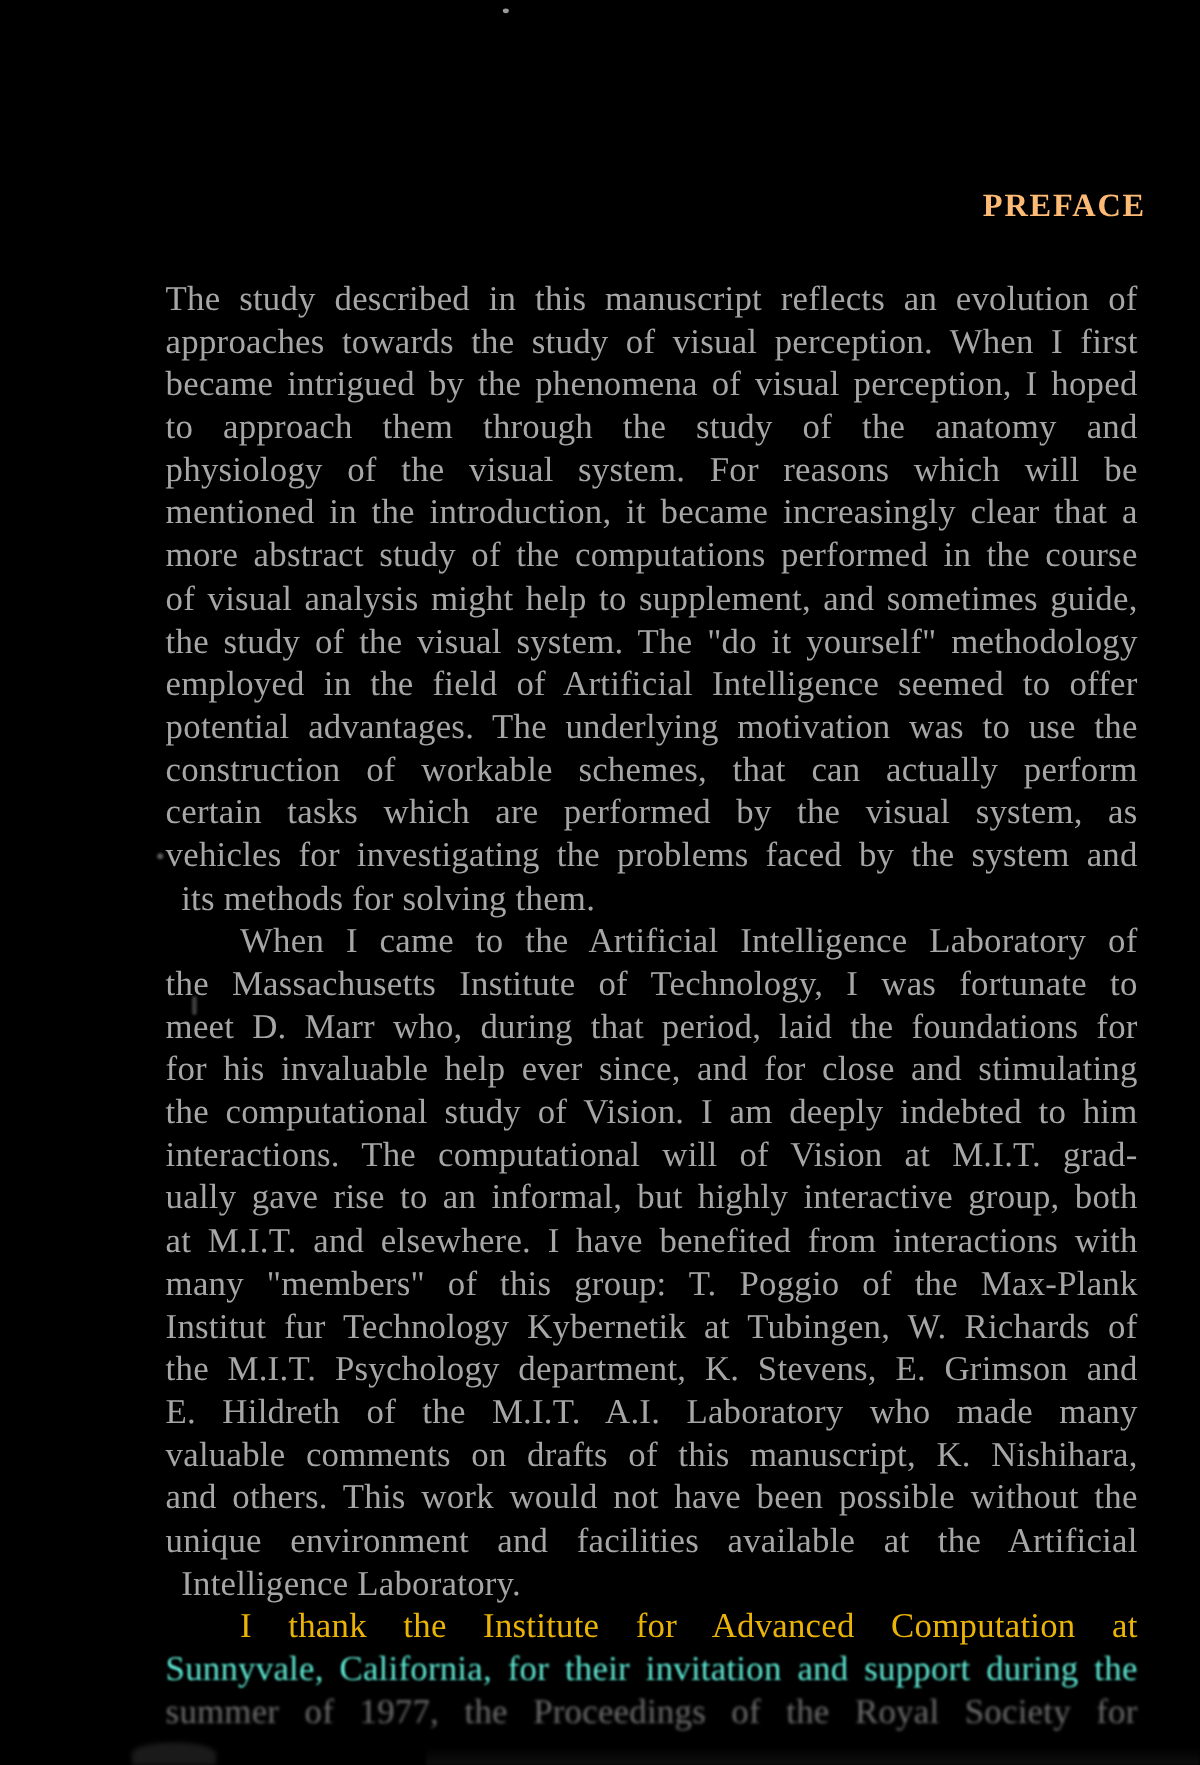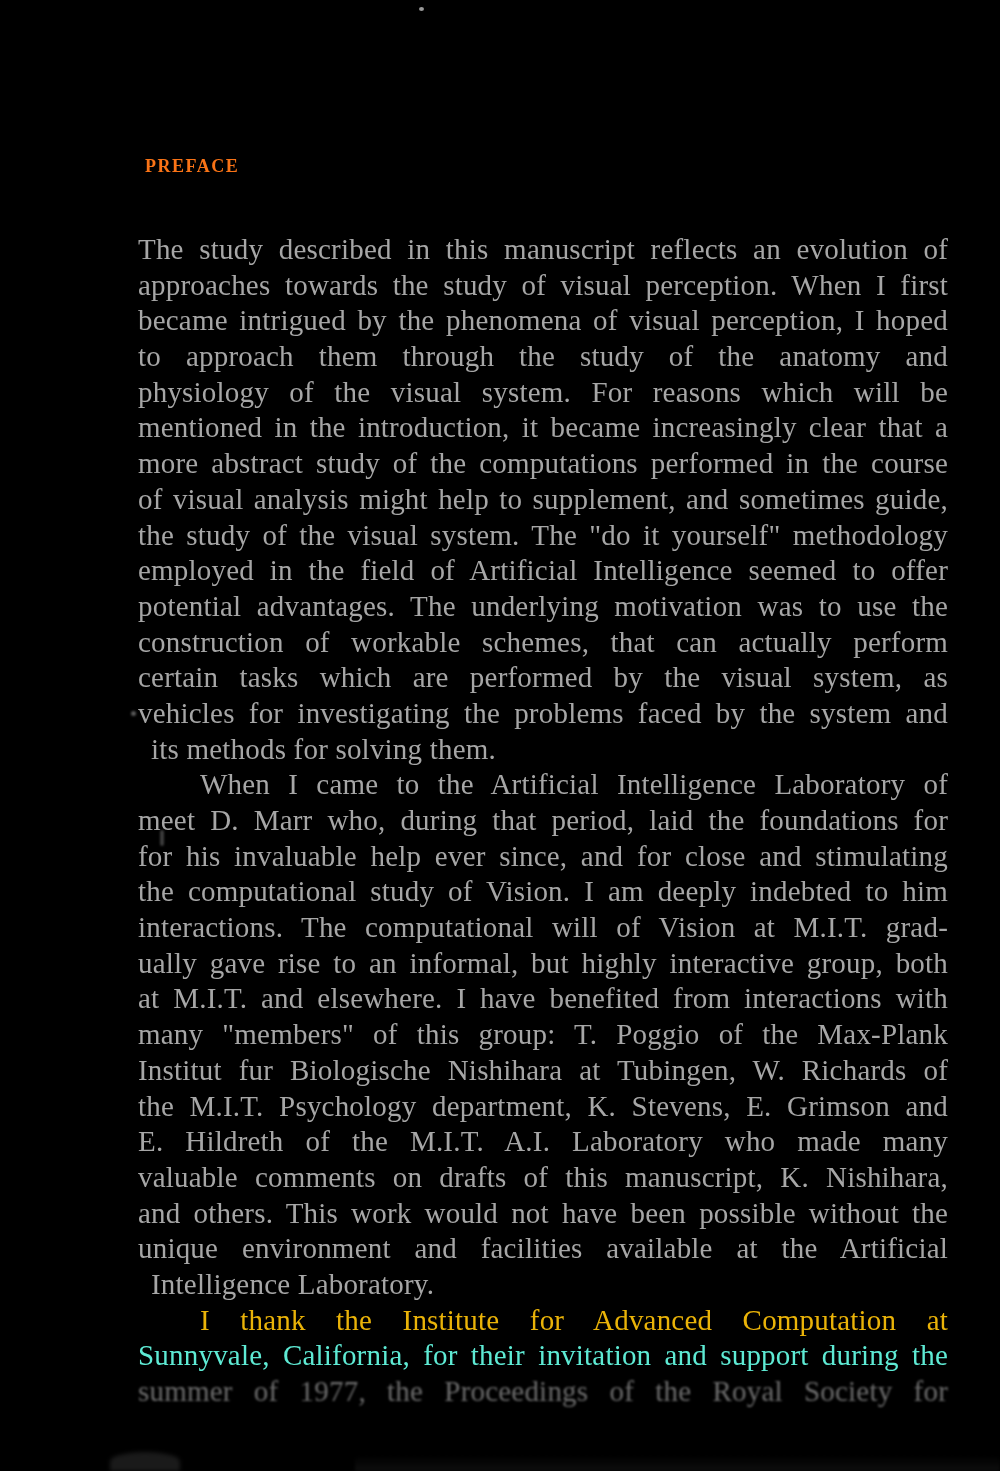--- a/index.html
+++ b/index.html
@@ -13,25 +13,25 @@
     height: 1471px;
     background: #000;
     overflow: hidden;
     font-family: "Liberation Serif", "DejaVu Serif", serif;
   }
   #title {
     position: absolute;
     top: 156px;
     left: 145px;
     width: 810px;
-    text-align: left;
-    font-size: 18px;
+    text-align: right;
+    font-size: 27px;
     font-weight: bold;
     letter-spacing: 1.5px;
-    color: #f97316;
+    color: #fdba74;
     filter: blur(0.2px);
   }
   #text-block {
     position: absolute;
     top: 232px;
     left: 138px;
     width: 810px;
     color: #a6a6a6;
     font-size: 29px;
     filter: blur(0.25px);
@@ -97,28 +97,29 @@
       <div class="line">more abstract study of the computations performed in the course</div>
       <div class="line">of visual analysis might help to supplement, and sometimes guide,</div>
       <div class="line">the study of the visual system. The "do it yourself" methodology</div>
       <div class="line">employed in the field of Artificial Intelligence seemed to offer</div>
       <div class="line">potential advantages. The underlying motivation was to use the</div>
       <div class="line">construction of workable schemes, that can actually perform</div>
       <div class="line">certain tasks which are performed by the visual system, as</div>
       <div class="line">vehicles for investigating the problems faced by the system and</div>
       <div class="line last">its methods for solving them.</div>
       <div class="line indent">When I came to the Artificial Intelligence Laboratory of</div>
+      <div class="line">the Massachusetts Institute of Technology, I was fortunate to</div>
       <div class="line">meet D. Marr who, during that period, laid the foundations for</div>
       <div class="line">for his invaluable help ever since, and for close and stimulating</div>
       <div class="line">the computational study of Vision. I am deeply indebted to him</div>
       <div class="line">interactions. The computational will of Vision at M.I.T. grad-</div>
       <div class="line">ually gave rise to an informal, but highly interactive group, both</div>
       <div class="line">at M.I.T. and elsewhere. I have benefited from interactions with</div>
       <div class="line">many "members" of this group: T. Poggio of the Max-Plank</div>
-      <div class="line">Institut fur Biologische Nishihara at Tubingen, W. Richards of</div>
+      <div class="line">Institut fur Technology Kybernetik at Tubingen, W. Richards of</div>
       <div class="line">the M.I.T. Psychology department, K. Stevens, E. Grimson and</div>
       <div class="line">E. Hildreth of the M.I.T. A.I. Laboratory who made many</div>
       <div class="line">valuable comments on drafts of this manuscript, K. Nishihara,</div>
       <div class="line">and others. This work would not have been possible without the</div>
       <div class="line">unique environment and facilities available at the Artificial</div>
       <div class="line last">Intelligence Laboratory.</div>
       <div class="line indent dim-0">I thank the Institute for Advanced Computation at</div>
       <div class="line dim-1">Sunnyvale, California, for their invitation and support during the</div>
       <div class="line dim-2">summer of 1977, the Proceedings of the Royal Society for</div>
     </div>

